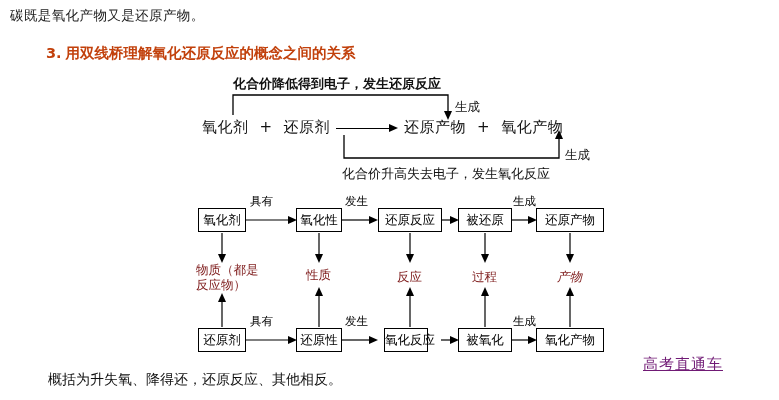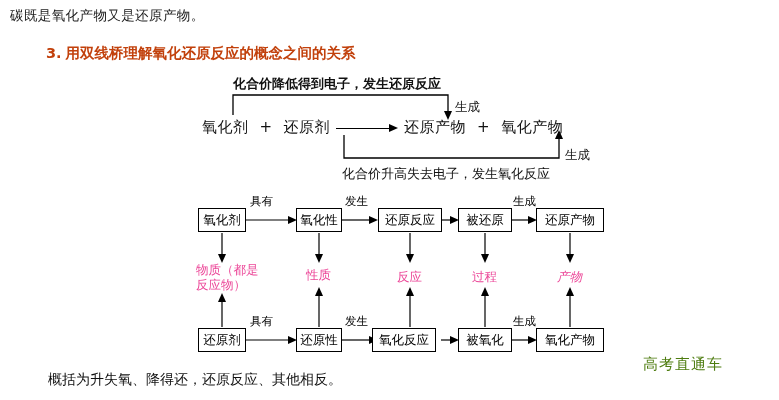--- a/index.html
+++ b/index.html
@@ -139,42 +139,43 @@
     font-size: 11.5px;
     white-space: nowrap;
     color: #000;
   }
   .mid-label {
     position: absolute;
     font-size: 12.5px;
     line-height: 15px;
     white-space: nowrap;
     text-align: left;
-    color: #ec4899;
+    color: #7f1d1d;
   }
 
   
   .summary {
     position: absolute;
     left: 48px;
     top: 371px;
     font-size: 14px;
     white-space: nowrap;
     color: #111;
   }
 
   
   .watermark {
     position: absolute;
     left: 643px;
     top: 355px;
     font-size: 15px;
-    color: #4d7c0f;
+    color: #701a75;
     letter-spacing: 1px;
     white-space: nowrap;
+    text-decoration: underline;
   }
 </style>
 </head>
 <body>
 
 <div class="intro-line">碳既是氧化产物又是还原产物。</div>
 
 <div class="heading">
   <span class="num">3.</span><span>用双线桥理解氧化还原反应的概念之间的关系</span>
 </div>
@@ -281,21 +282,21 @@
     <div>物质（都是</div>
     <div>反应物）</div>
   </div>
   <div class="mid-label" style="left:306px; top:73px;font-family:Liberation Mono, monospace;">性质</div>
   <div class="mid-label" style="left:397px; top:73px;">反应</div>
   <div class="mid-label" style="left:472px; top:73px;">过程</div>
   <div class="mid-label" style="left:557px; top:73px;font-style:italic;">产物</div>
 
   <div class="fbox" style="left:198px; top:132px; width:48px;">还原剂</div>
   <div class="fbox" style="left:296px; top:132px; width:46px;">还原性</div>
-  <div class="fbox" style="left:372px; top:132px; width:64px;">氧化反应</div>
+  <div class="fbox" style="left:384px; top:132px; width:44px;">氧化反应</div>
   <div class="fbox" style="left:458px; top:132px; width:54px;">被氧化</div>
   <div class="fbox" style="left:536px; top:132px; width:68px;">氧化产物</div>
 
   <div class="edge-label" style="left:250px; top:118px;">具有</div>
   <div class="edge-label" style="left:345px; top:118px;">发生</div>
   <div class="edge-label" style="left:513px; top:118px;">生成</div>
 </div>
 
 <div class="summary">概括为升失氧、降得还，还原反应、其他相反。</div>
 

